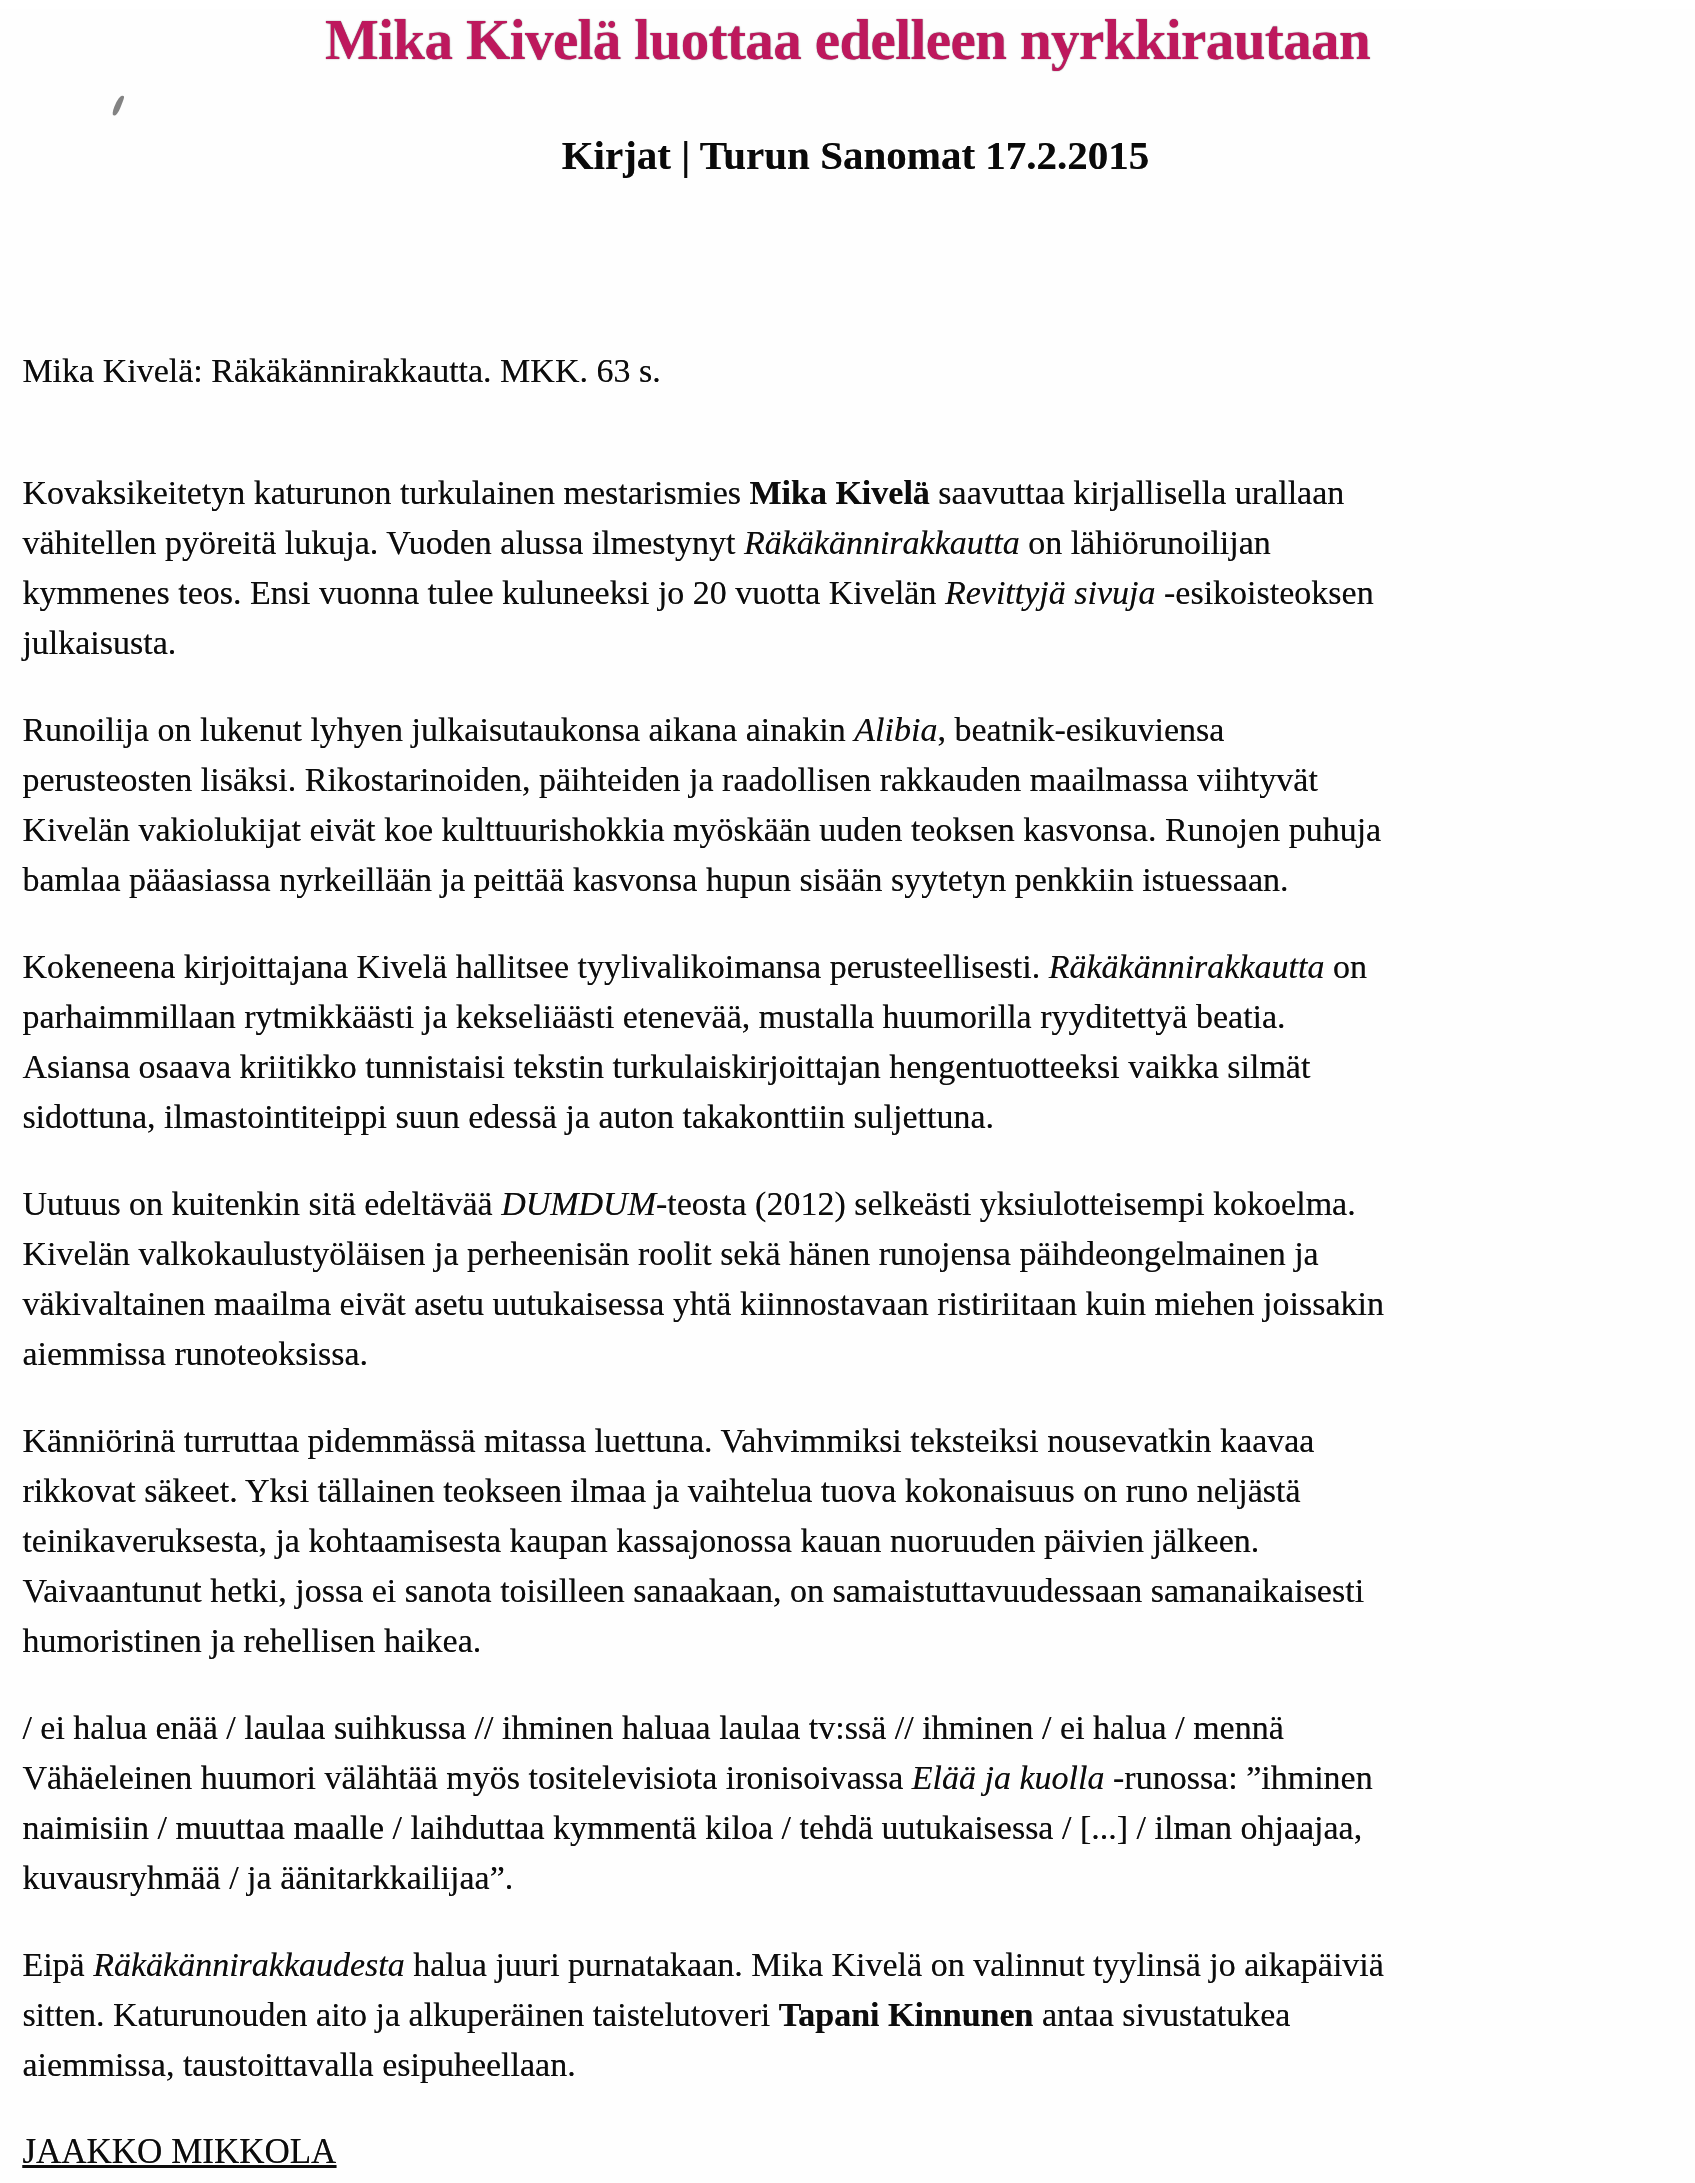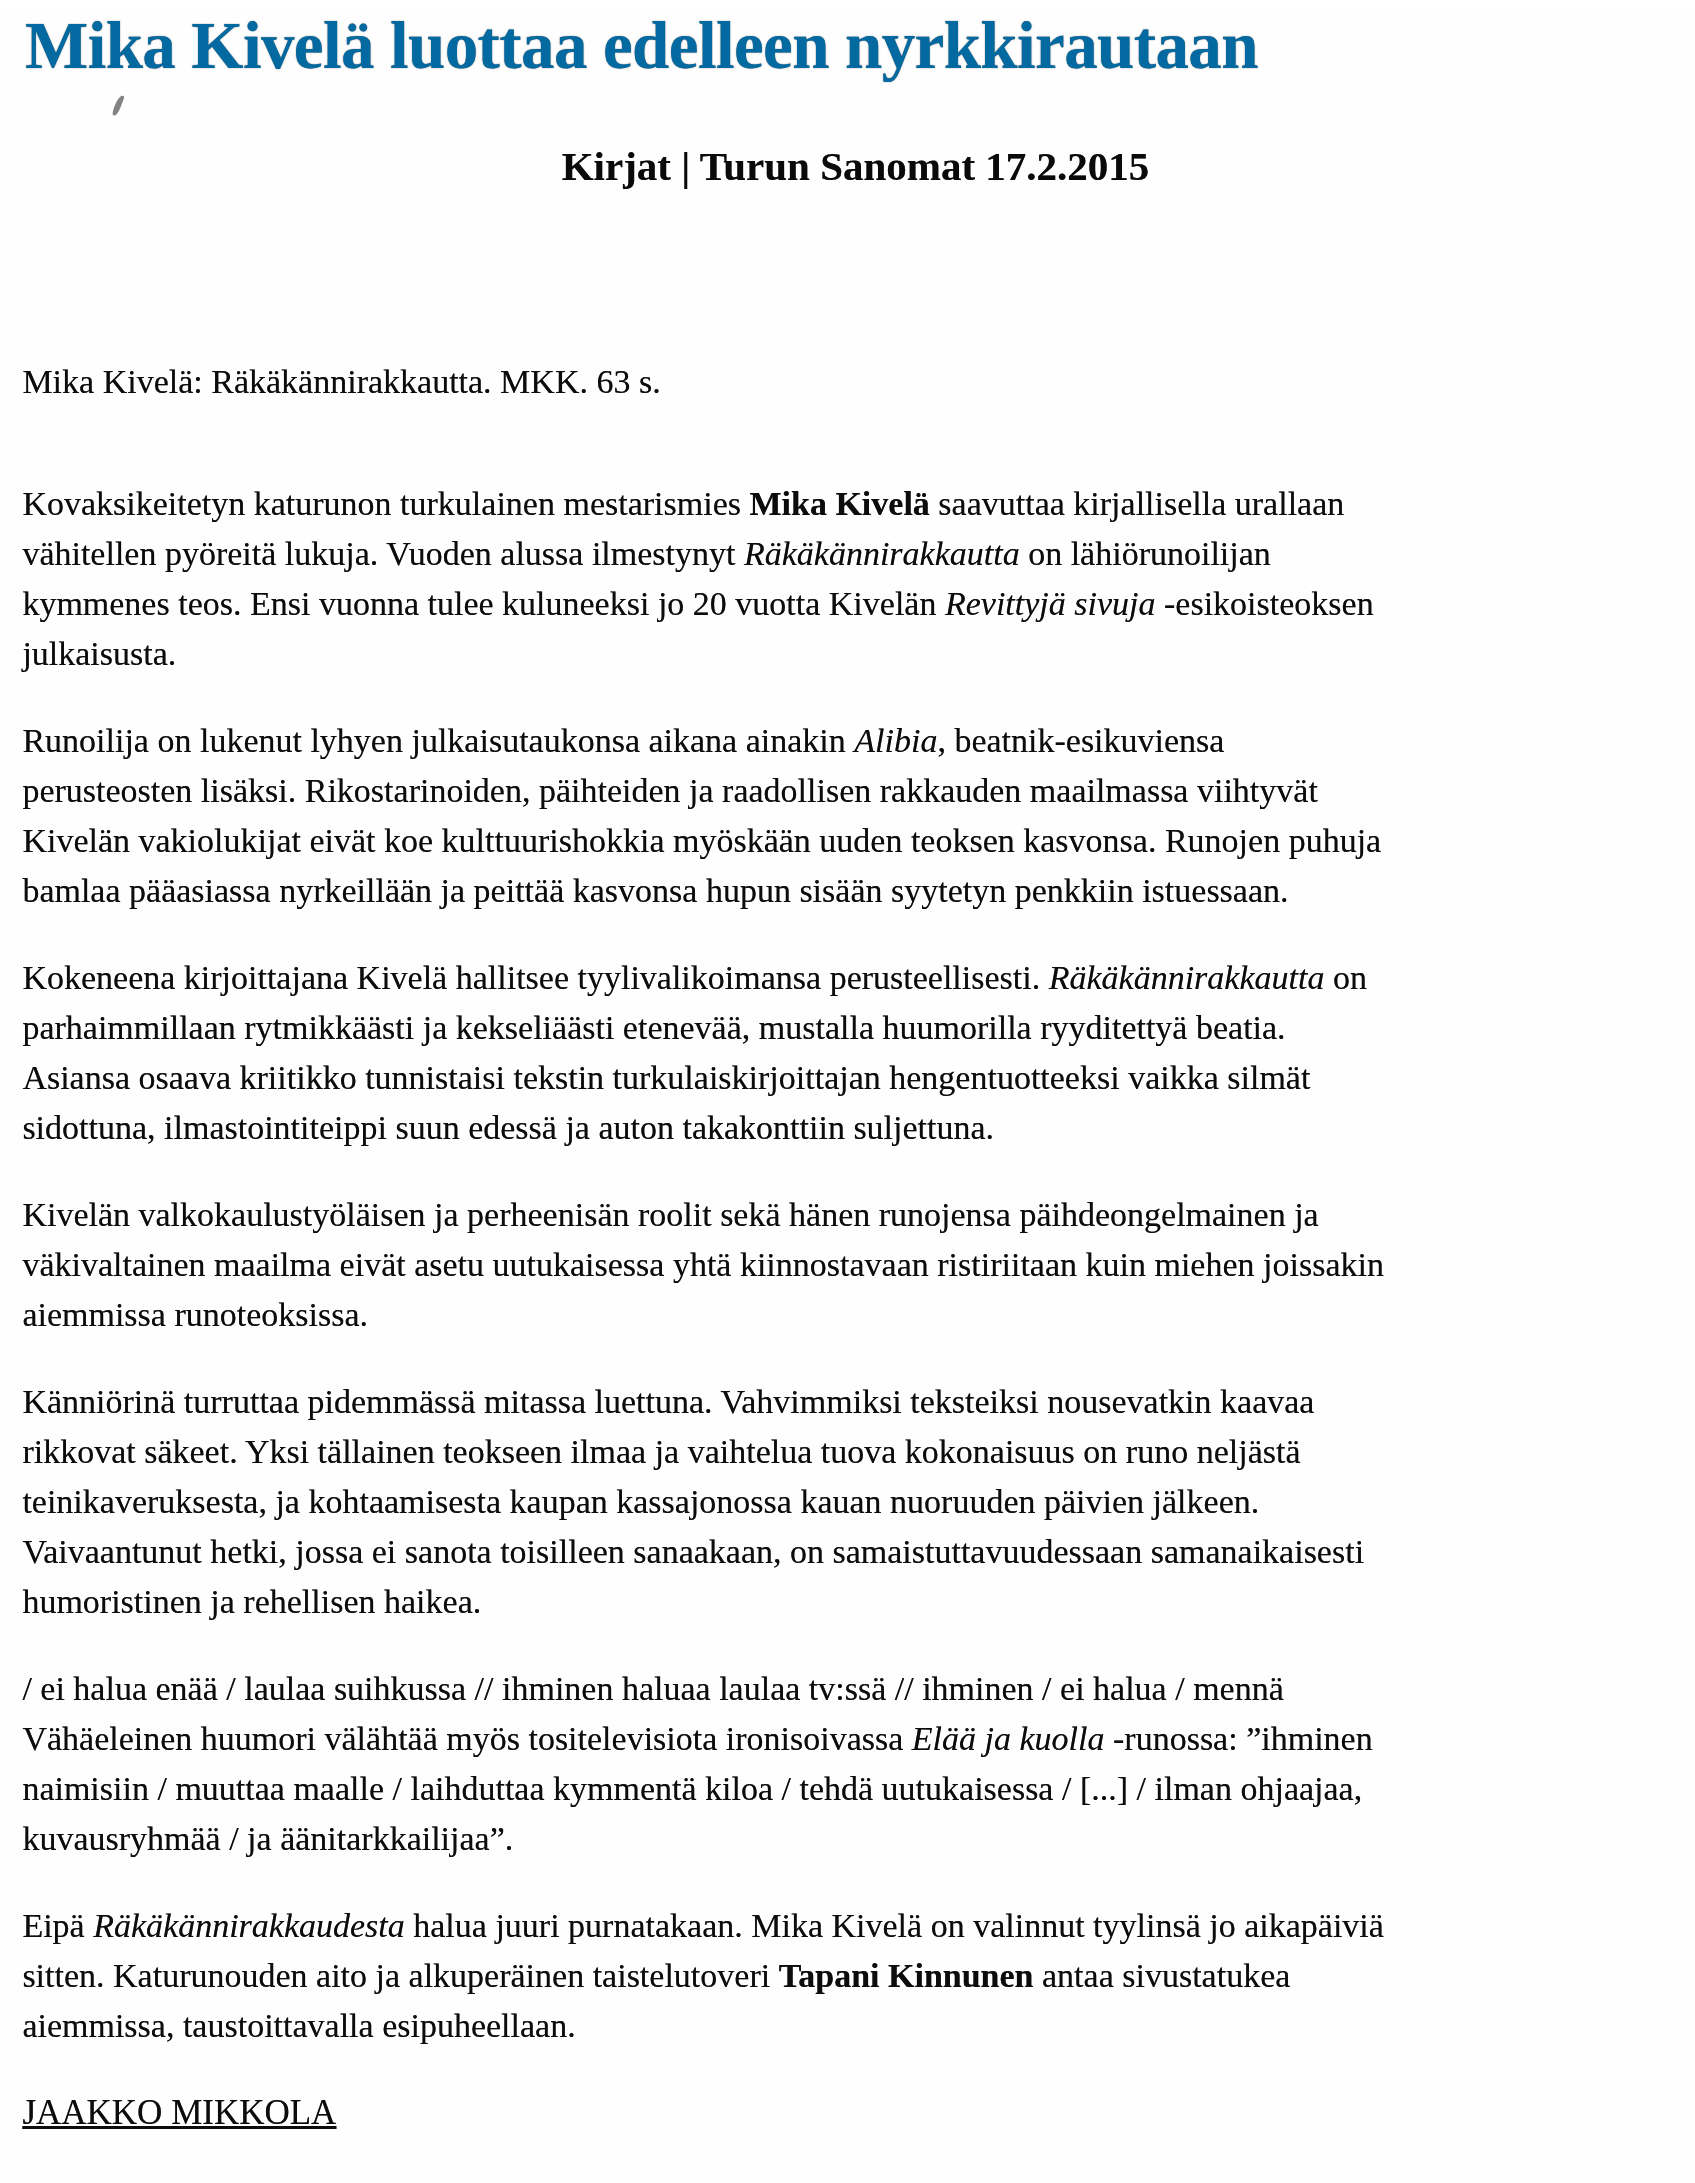--- a/index.html
+++ b/index.html
@@ -16,26 +16,26 @@
     color: #0c0c0c;
   }
   .page {
     position: relative;
     width: 1695px;
     height: 2183px;
     background: #fefefe;
   }
   .doc-title {
     margin: 8.7px 25px 0 25px;
-    text-align: left;
-    font-size: 67px;
+    text-align: center;
+    font-size: 57px;
     line-height: 1.08;
     font-weight: bold;
     letter-spacing: -0.6px;
-    color: #0369a1;
+    color: #be185d;
     text-shadow: 0 0 1.2px rgba(0,0,0,0.65);
     white-space: nowrap;
   }
   .doc-subtitle {
     margin: 62px 0 0 0;
     text-align: center;
     font-size: 41px;
     line-height: 1.15;
     font-weight: bold;
     color: #0a0a0a;
@@ -117,20 +117,21 @@
       </div>
 
     <div class="para">
         <div class="line"><span class="run-n">Kokeneena kirjoittajana Kivelä hallitsee tyylivalikoimansa perusteellisesti. </span><span class="run-i">Räkäkännirakkautta</span><span class="run-n"> on</span></div>
         <div class="line"><span class="run-n">parhaimmillaan rytmikkäästi ja kekseliäästi etenevää, mustalla huumorilla ryyditettyä beatia.</span></div>
         <div class="line"><span class="run-n">Asiansa osaava kriitikko tunnistaisi tekstin turkulaiskirjoittajan hengentuotteeksi vaikka silmät</span></div>
         <div class="line"><span class="run-n">sidottuna, ilmastointiteippi suun edessä ja auton takakonttiin suljettuna.</span></div>
       </div>
 
     <div class="para">
+        <div class="line"><span class="run-n">Uutuus on kuitenkin sitä edeltävää </span><span class="run-i">DUMDUM</span><span class="run-n">-teosta (2012) selkeästi yksiulotteisempi kokoelma.</span></div>
         <div class="line"><span class="run-n">Kivelän valkokaulustyöläisen ja perheenisän roolit sekä hänen runojensa päihdeongelmainen ja</span></div>
         <div class="line"><span class="run-n">väkivaltainen maailma eivät asetu uutukaisessa yhtä kiinnostavaan ristiriitaan kuin miehen joissakin</span></div>
         <div class="line"><span class="run-n">aiemmissa runoteoksissa.</span></div>
       </div>
 
     <div class="para">
         <div class="line"><span class="run-n">Känniörinä turruttaa pidemmässä mitassa luettuna. Vahvimmiksi teksteiksi nousevatkin kaavaa</span></div>
         <div class="line"><span class="run-n">rikkovat säkeet. Yksi tällainen teokseen ilmaa ja vaihtelua tuova kokonaisuus on runo neljästä</span></div>
         <div class="line"><span class="run-n">teinikaveruksesta, ja kohtaamisesta kaupan kassajonossa kauan nuoruuden päivien jälkeen.</span></div>
         <div class="line"><span class="run-n">Vaivaantunut hetki, jossa ei sanota toisilleen sanaakaan, on samaistuttavuudessaan samanaikaisesti</span></div>

